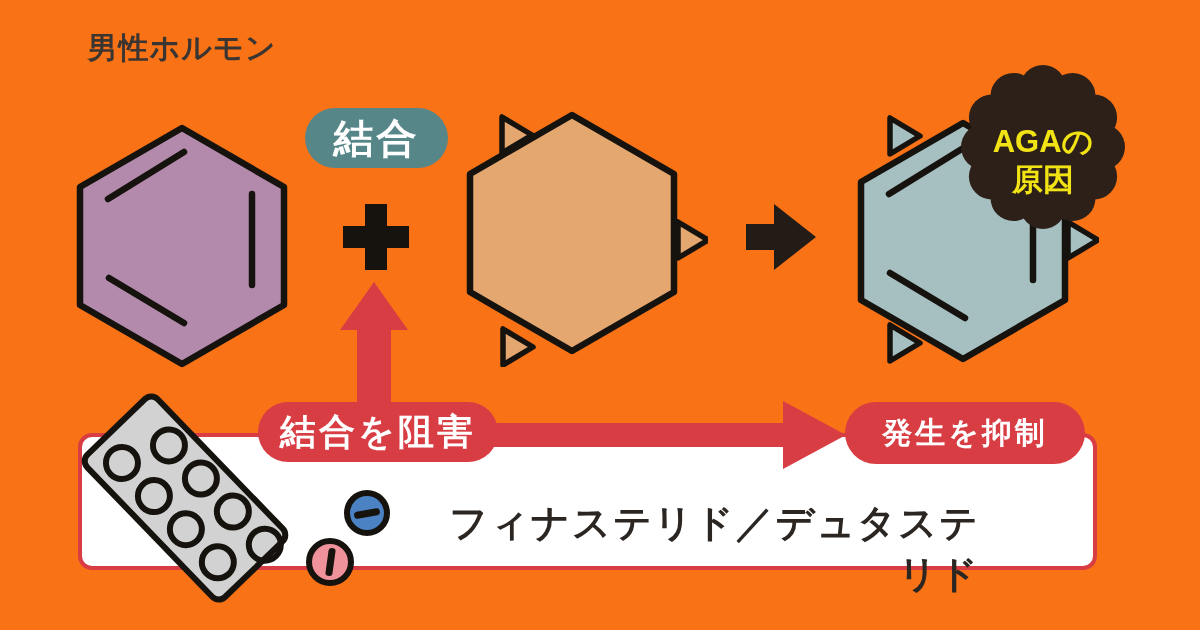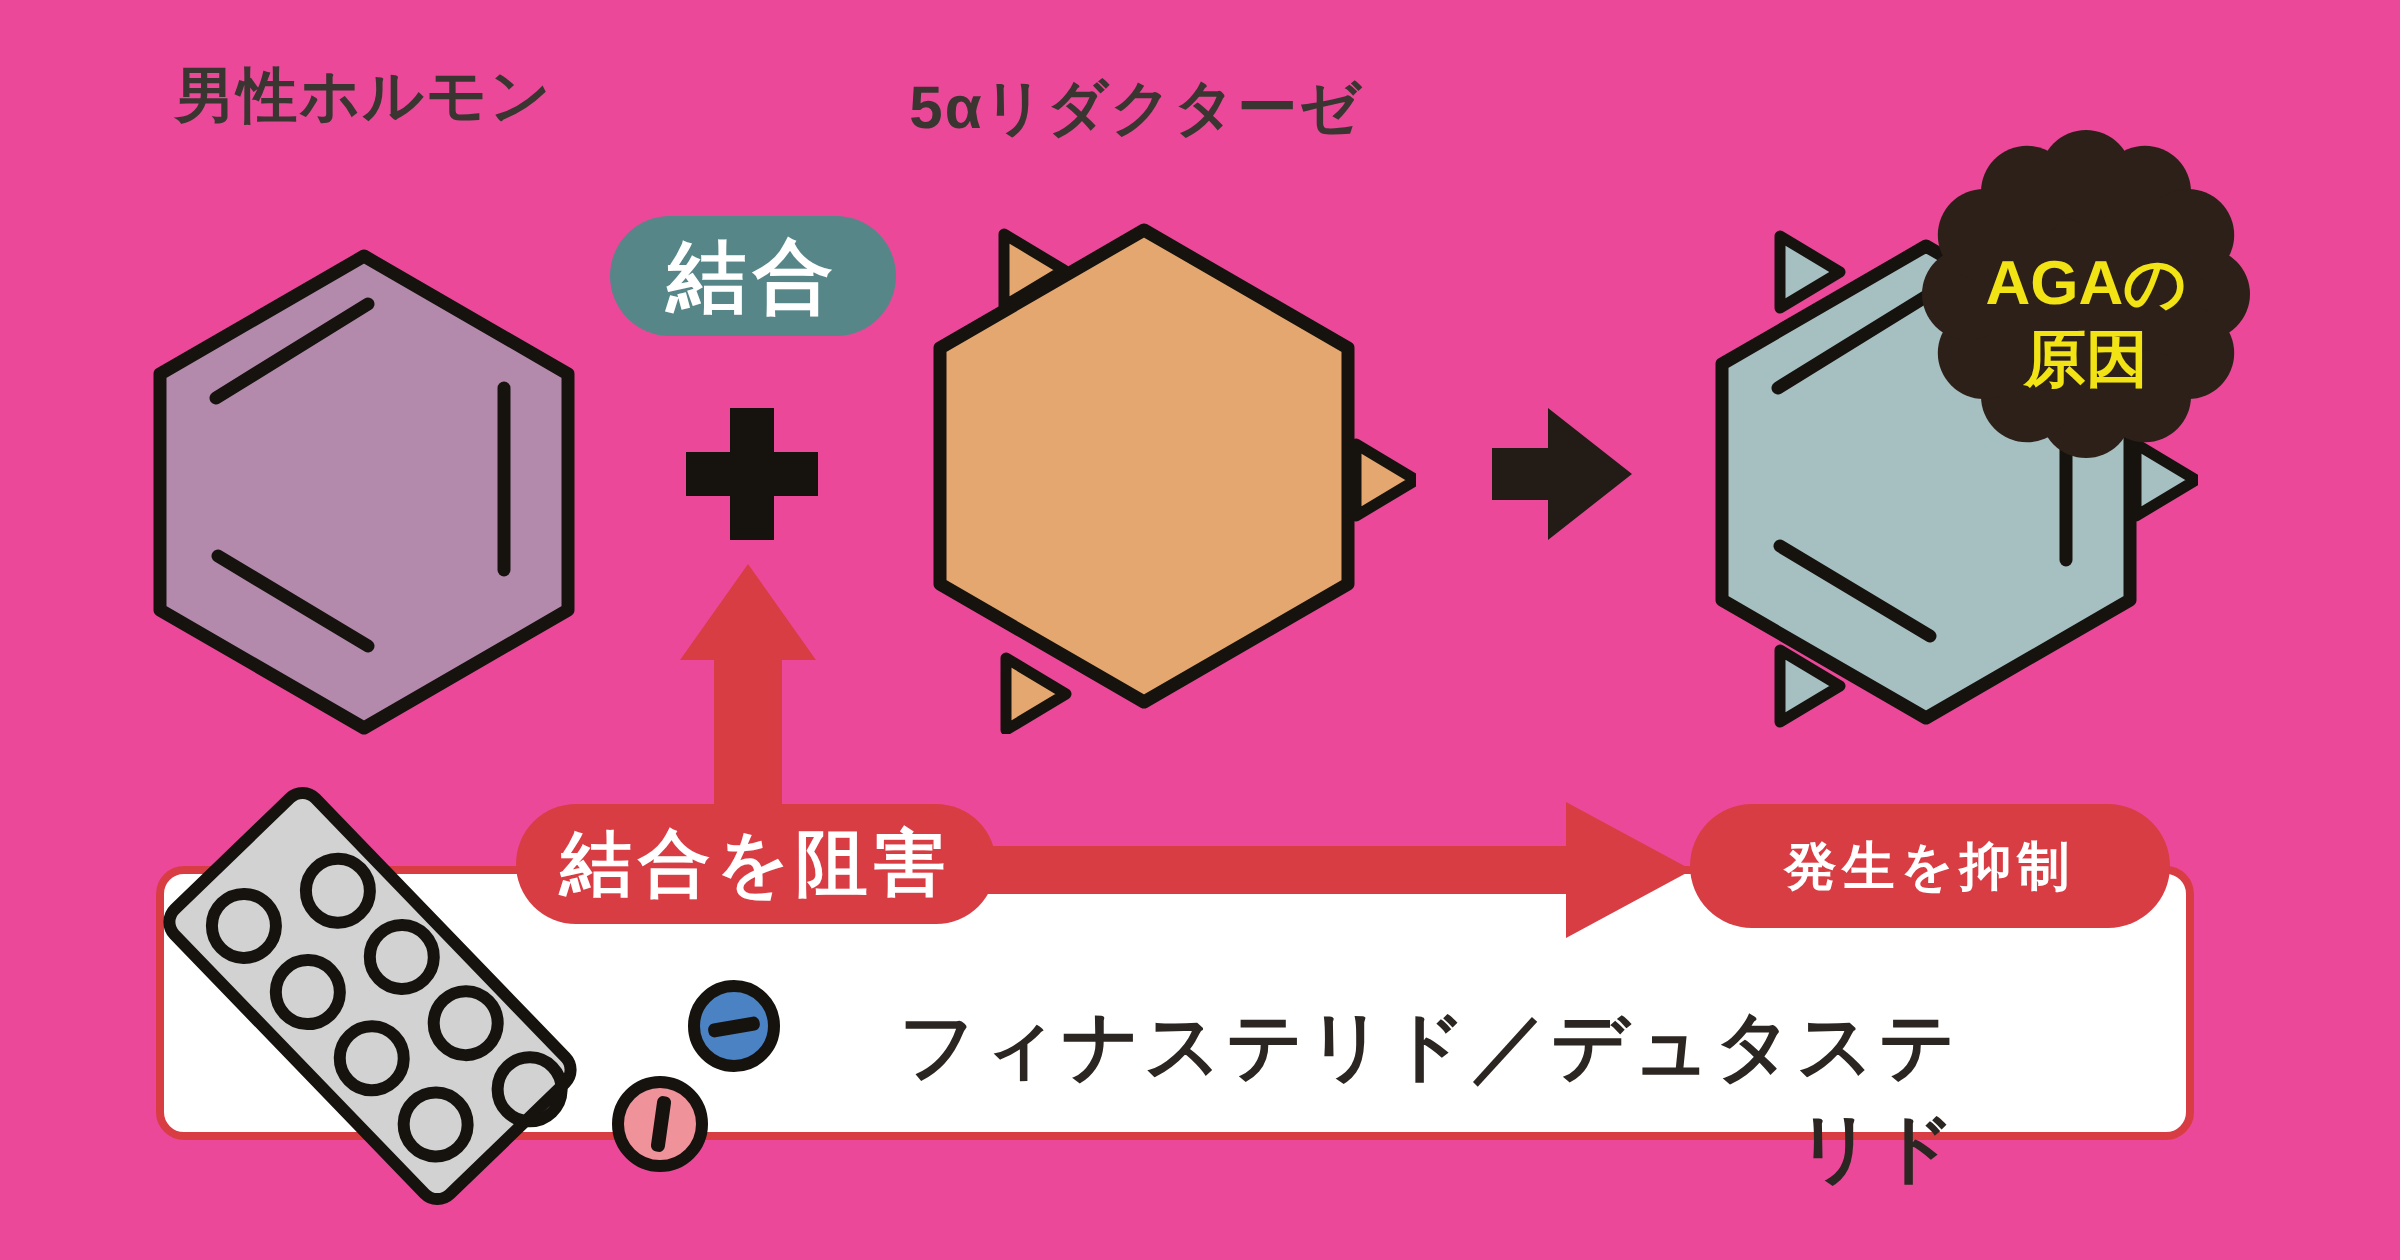--- a/index.html
+++ b/index.html
@@ -1,18 +1,18 @@
 <!DOCTYPE html>
 <html><head>
 <meta charset="utf-8">
 <style>
   html,body{margin:0;padding:0;}
   .canvas{
     position:relative;width:1200px;height:630px;overflow:hidden;
-    background:#ec4899;
+    background:#f97316;
     font-family:"Liberation Sans", sans-serif;
   }
   .abs{position:absolute;}
   .stage-label{
     width:300px;text-align:center;font-size:30px;font-weight:600;
     color:#3b3531;letter-spacing:1px;
   }
   .pill-badge{
     display:flex;align-items:center;justify-content:center;
     color:#ffffff;font-weight:600;border-radius:32px;
@@ -40,21 +40,20 @@
   }
   .score-line{position:absolute;background:#16130f;border-radius:3px;}
   svg{display:block;}
 </style>
 </head>
 <body>
 
 <div class="canvas">
 
   <div class="abs stage-label" style="left:32px;top:28px;">男性ホルモン</div>
-  <div class="abs stage-label" style="left:418px;top:34px;">5αリダクターゼ</div>
 
   <svg class="abs" style="left:56px;top:120px;" width="260" height="258" viewBox="0 0 260 258">
     <polygon points="126,8 228,67 228,185 126,244 24,185 24,67" stroke="#16130f" stroke-width="6.5" stroke-linejoin="round" fill="#b48aac"></polygon>
     <g stroke="#16130f" stroke-width="6.5" stroke-linecap="round">
       <line x1="52" y1="79" x2="128" y2="32"></line>
       <line x1="196" y1="74" x2="196" y2="165"></line>
       <line x1="53" y1="158" x2="128" y2="203"></line>
     </g>
   </svg>
 
@@ -123,21 +122,21 @@
   <div class="abs white-box" style="left:78px;top:433px;width:1019px;height:137px;"></div>
 
   <svg class="abs" style="left:490px;top:399px;" width="358" height="72" viewBox="0 0 358 72">
     <polygon points="0,24 293,24 293,2 356,36 293,70 293,48 0,48" fill="#d93d44"></polygon>
   </svg>
 
   <div class="abs pill-badge" style="left: 258px; top: 402px; width: 240px; height: 60px; font-size: 36px; background-color: rgb(217, 61, 68);">
     <span>結合を阻害</span>
   </div>
 
-  <div class="abs pill-badge" style="left: 845px; top: 402px; width: 240px; height: 62px; font-size: 26px; background-color: rgb(217, 61, 68);">
+  <div class="abs pill-badge" style="left: 845px; top: 402px; width: 240px; height: 62px; font-size: 30px; background-color: rgb(217, 61, 68);">
     <span>発生を抑制</span>
   </div>
 
   <div class="abs drug-label" style="left:420px;top:498px;">フィナステリド／デュタステリド</div>
 
   <div class="abs blister" style="left:133px;top:396px;width:104px;height:204px;">
     <div class="blister-hole" style="left:6px;top:8px;"></div>
     <div class="blister-hole" style="left:52px;top:28px;"></div>
     <div class="blister-hole" style="left:6px;top:54px;"></div>
     <div class="blister-hole" style="left:52px;top:74px;"></div>

